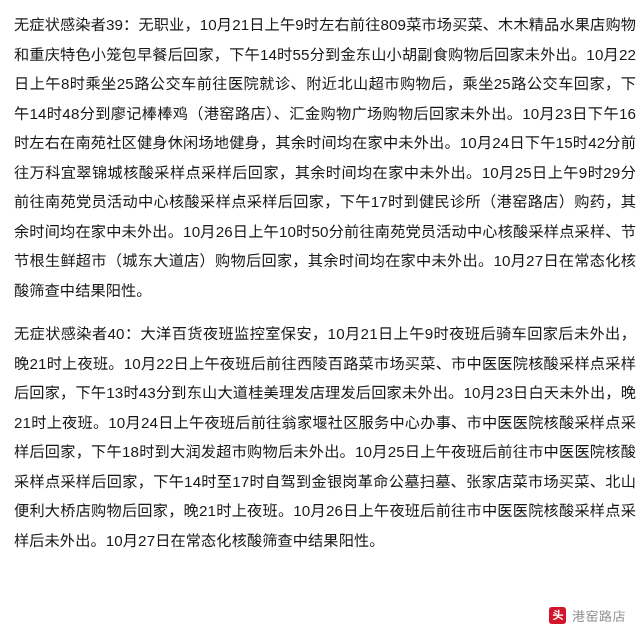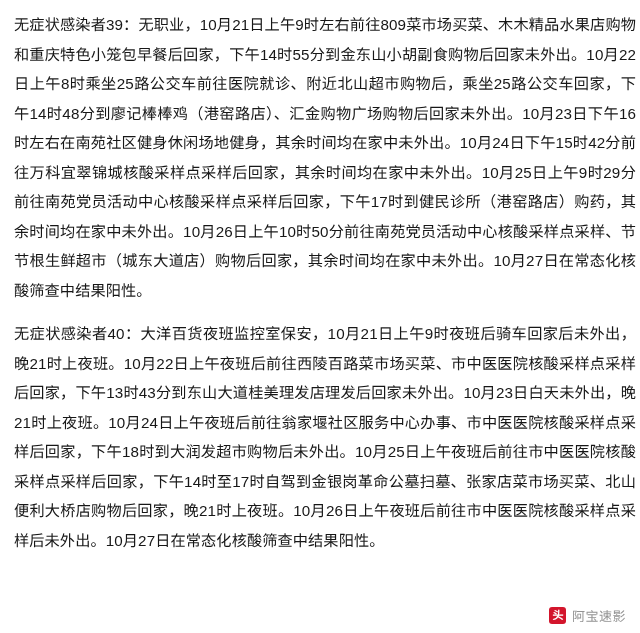--- a/index.html
+++ b/index.html
@@ -66,16 +66,16 @@
 <body>
 
 <div class="page">
 
   <p class="para">无症状感染者39：无职业，10月21日上午9时左右前往809菜市场买菜、木木精品水果店购物和重庆特色小笼包早餐后回家，下午14时55分到金东山小胡副食购物后回家未外出。10月22日上午8时乘坐25路公交车前往医院就诊、附近北山超市购物后，乘坐25路公交车回家，下午14时48分到廖记棒棒鸡（港窑路店）、汇金购物广场购物后回家未外出。10月23日下午16时左右在南苑社区健身休闲场地健身，其余时间均在家中未外出。10月24日下午15时42分前往万科宜翠锦城核酸采样点采样后回家，其余时间均在家中未外出。10月25日上午9时29分前往南苑党员活动中心核酸采样点采样后回家，下午17时到健民诊所（港窑路店）购药，其余时间均在家中未外出。10月26日上午10时50分前往南苑党员活动中心核酸采样点采样、节节根生鲜超市（城东大道店）购物后回家，其余时间均在家中未外出。10月27日在常态化核酸筛查中结果阳性。</p>
 
   <p class="para">无症状感染者40：大洋百货夜班监控室保安，10月21日上午9时夜班后骑车回家后未外出，晚21时上夜班。10月22日上午夜班后前往西陵百路菜市场买菜、市中医医院核酸采样点采样后回家，下午13时43分到东山大道桂美理发店理发后回家未外出。10月23日白天未外出，晚21时上夜班。10月24日上午夜班后前往翁家堰社区服务中心办事、市中医医院核酸采样点采样后回家，下午18时到大润发超市购物后未外出。10月25日上午夜班后前往市中医医院核酸采样点采样后回家，下午14时至17时自驾到金银岗革命公墓扫墓、张家店菜市场买菜、北山便利大桥店购物后回家，晚21时上夜班。10月26日上午夜班后前往市中医医院核酸采样点采样后未外出。10月27日在常态化核酸筛查中结果阳性。</p>
 
   <div class="watermark">
     <span class="wm-logo">头条</span>
-    <span class="wm-text">阿宝速影</span>
+    <span class="wm-text">港窑路店</span>
   </div>
 
 </div>
 
 </body></html>

